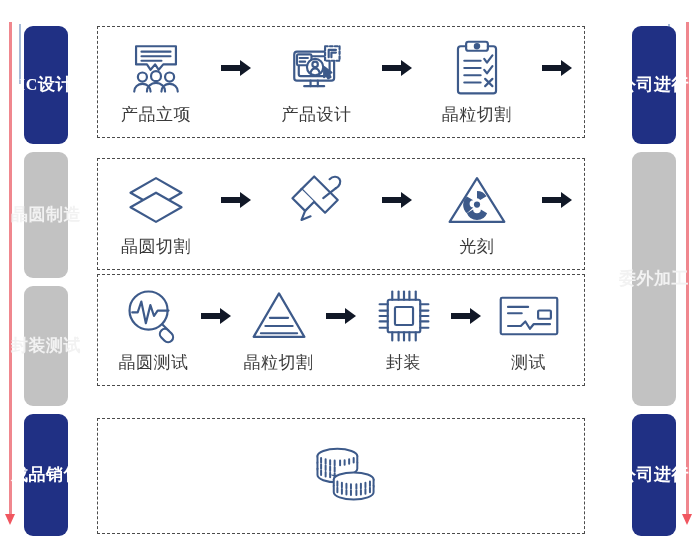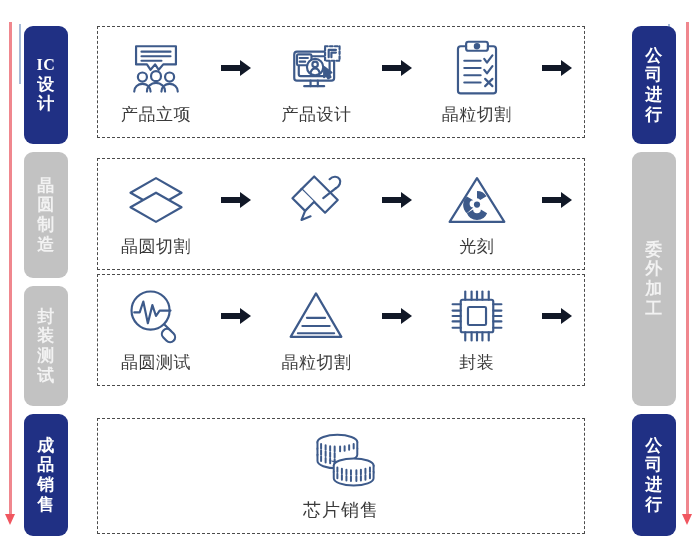--- a/index.html
+++ b/index.html
@@ -56,21 +56,21 @@
   }
   .hairline.hl-left  { left: 19px; }
   .hairline.hl-right { left: 668px; }
 
   
   .badge {
     position: absolute;
     width: 44px;
     border-radius: 9px;
     display: flex;
-    flex-direction: column;
+    flex-direction: row;
     align-items: center;
     justify-content: center;
     color: #ffffff;
     font-family: "Liberation Serif", "DejaVu Serif", serif;
     font-size: 17px;
     line-height: 1.16;
     font-weight: 700;
     letter-spacing: 0.5px;
     text-align: center;
   }
@@ -434,20 +434,32 @@
         </div>
         <div class="step-label">封装</div>
       </div>
 
       <div class="conn">
         <svg width="30" height="16" viewBox="0 0 30 16">
             <path d="M0 5h19V0l11 8-11 8v-5H0z" fill="#111827"></path>
           </svg>
       </div>
 
+      <div class="step">
+        <div class="icon">
+          <svg class="ico" width="62" height="44" viewBox="0 0 68 48" fill="none" stroke="#3d5a8a" stroke-width="2.4" stroke-linecap="round" stroke-linejoin="round">
+            <rect x="3" y="4" width="62" height="40" rx="1.5" fill="#fff"></rect>
+            <line x1="11" y1="14" x2="33" y2="14"></line>
+            <line x1="11" y1="21" x2="26" y2="21"></line>
+            <rect x="44" y="18" width="14" height="9" rx="1.2"></rect>
+            <path d="M11 35h14l5-5 5 8 4-5h18"></path>
+          </svg>
+        </div>
+        <div class="step-label">测试</div>
+      </div>
 
     </div>
   </div>
 
   <div class="row r4">
     <div class="sale">
       <div class="icon">
         <svg class="ico" width="76" height="62" viewBox="0 0 84 68" fill="none" stroke="#3d5a8a" stroke-width="2.2" stroke-linecap="round" stroke-linejoin="round">
 
           <ellipse cx="38" cy="12" rx="22" ry="8" fill="#fff"></ellipse>
@@ -459,17 +471,16 @@
           <path d="M16 26v7c0 4.4 9.8 8 22 8 3 0 5.9-.2 8.4-.6" fill="#fff"></path>
           <path d="M20 28v5M25 29.5v5M30 30.5v5M35 31v5"></path>
 
           <ellipse cx="56" cy="38" rx="22" ry="8" fill="#fff"></ellipse>
           <path d="M34 38v7c0 4.4 9.8 8 22 8s22-3.6 22-8v-7" fill="#fff"></path>
           <path d="M34 45v7c0 4.4 9.8 8 22 8s22-3.6 22-8v-7" fill="#fff"></path>
           <path d="M38 40v5M43 41.5v5M48 42.5v5M53 43v5M59 43v5M64 42.5v5M69 41.5v5M74 40v5"></path>
           <path d="M38 47v5M43 48.5v5M48 49.5v5M53 50v5M59 50v5M64 49.5v5M69 48.5v5M74 47v5"></path>
         </svg>
       </div>
-      <div class="step-label">芯片销售</div>
     </div>
   </div>
 
 </div>
 
 </body></html>

